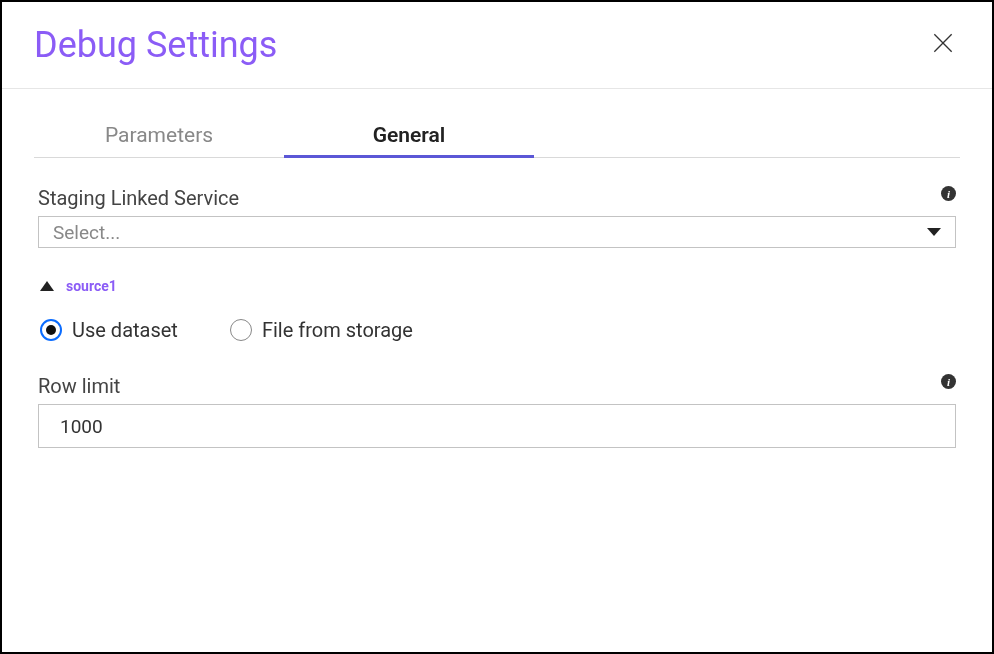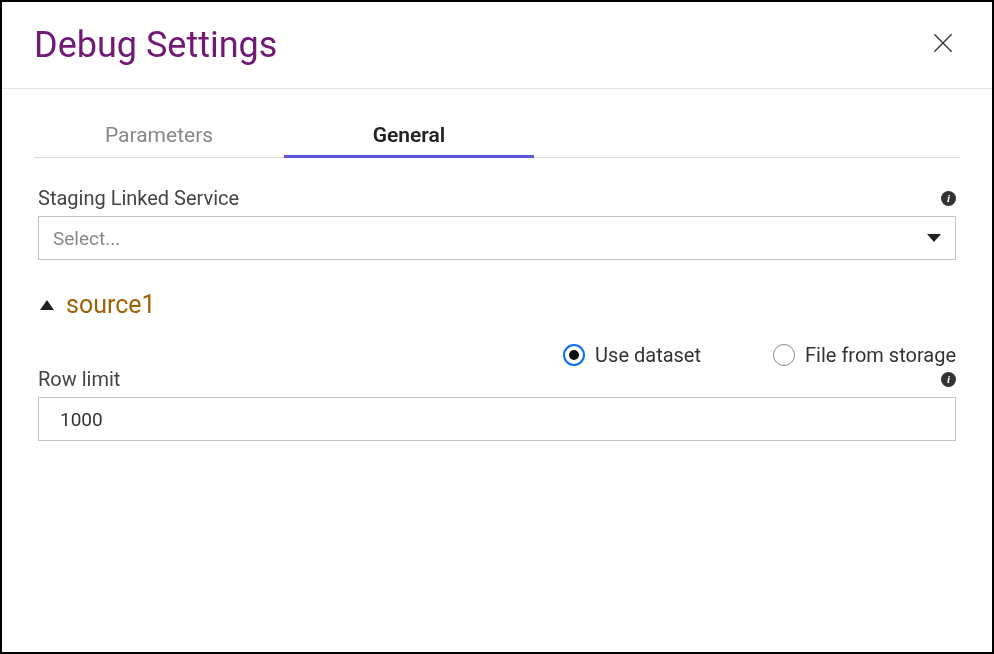--- a/index.html
+++ b/index.html
@@ -18,21 +18,21 @@
     .header {
       display: flex;
       justify-content: space-between;
       align-items: center;
       padding: 22px 32px 22px 32px;
       border-bottom: 1px solid #e6e6e6;
     }
     .title {
       font-size: 36px;
       font-weight: 400;
-      color: #701a75;
+      color: #8b5cf6;
     }
     .close-btn {
       cursor: pointer;
       padding: 4px;
     }
     .close-btn svg {
       width: 26px;
       height: 26px;
       stroke: #333;
       stroke-width: 1.2;
@@ -63,21 +63,21 @@
       bottom: -1px;
       height: 3px;
       background: #5b57d6;
     }
     .content {
       padding: 28px 36px 0 36px;
     }
     .field-label-row {
       display: flex;
       justify-content: space-between;
-      align-items: center;
+      align-items: flex-start;
       margin-bottom: 6px;
       gap: 16px;
     }
     .field-label {
       font-size: 20px;
       color: #444;
     }
     .info-icon {
       width: 15px;
       height: 15px;
@@ -87,21 +87,21 @@
       font-size: 11px;
       font-weight: bold;
       display: inline-flex;
       align-items: center;
       justify-content: center;
       font-family: Georgia, serif;
       font-style: italic;
     }
     .select-box {
       border: 1px solid #c3c3c3;
-      height: 44px;
+      height: 32px;
       display: flex;
       align-items: center;
       justify-content: space-between;
       padding: 0 14px;
       cursor: pointer;
       margin-bottom: 30px;
     }
     .select-placeholder {
       color: #888;
       font-size: 19px;
@@ -123,29 +123,29 @@
     .collapse-triangle {
       width: 0;
       height: 0;
       border-left: 7px solid transparent;
       border-right: 7px solid transparent;
       border-bottom: 10px solid #222;
       transform: rotate(0deg);
       margin-left: 2px;
     }
     .source-name {
-      font-size: 25px;
-      font-weight: 400;
-      color: #a16207;
+      font-size: 14px;
+      font-weight: 700;
+      color: #8b5cf6;
     }
     .radio-row {
       display: flex;
-      gap: 72px;
+      gap: 52px;
+      margin-bottom: 32px;
       padding-left: 2px;
-      justify-content: flex-end;
     }
     .radio-option {
       display: flex;
       align-items: center;
       gap: 10px;
       cursor: pointer;
     }
     .radio-circle {
       width: 22px;
       height: 22px;

